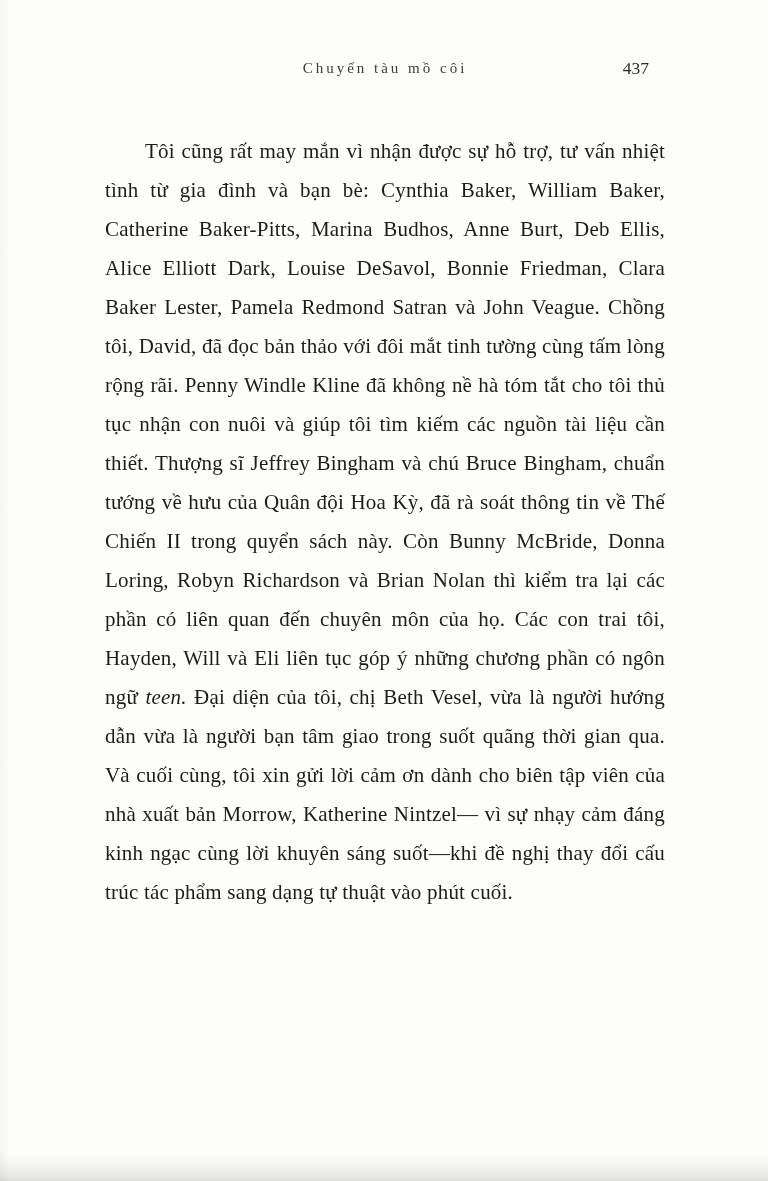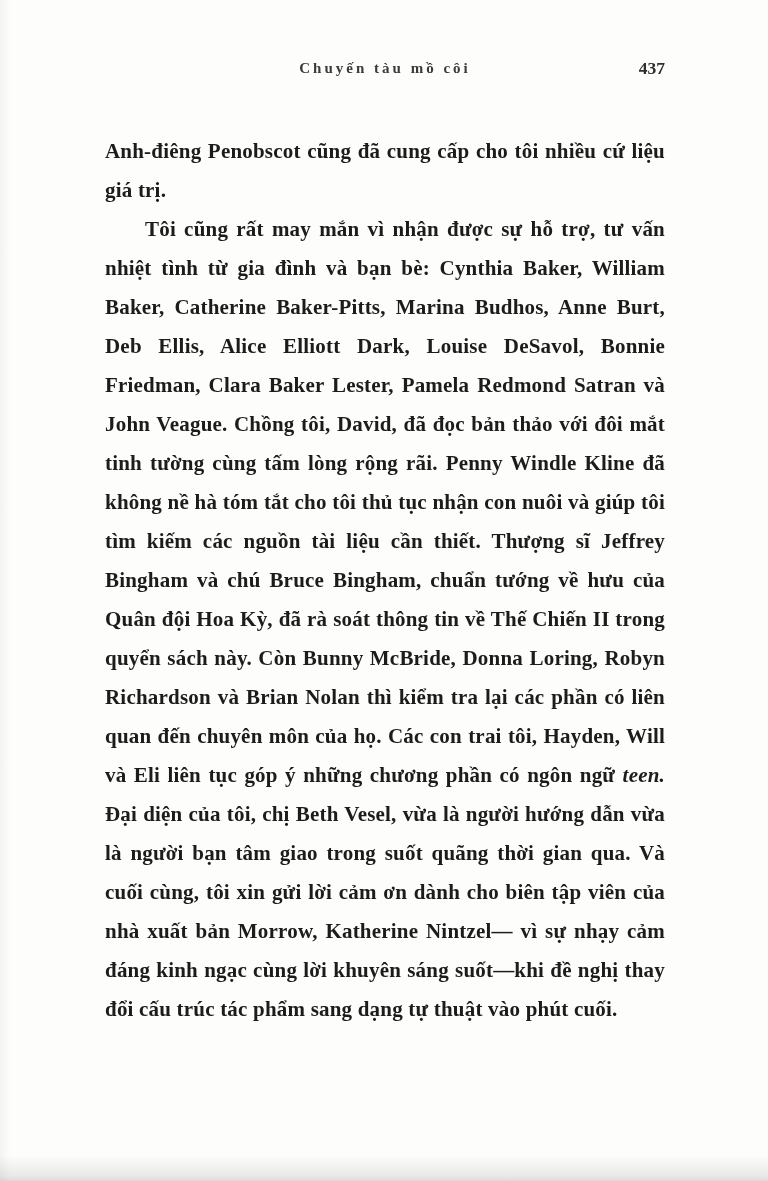--- a/index.html
+++ b/index.html
@@ -1,15 +1,15 @@
 <!DOCTYPE html>
 <html lang="vi"><head>
 <meta charset="utf-8">
 <style>
-  * { margin: 0; padding: 0; box-sizing: border-box; font-weight: bold; }
+  * { margin: 0; padding: 0; box-sizing: border-box; }
 
   html, body {
     width: 768px;
     background: #fdfdfc;
   }
 
   .page {
     position: relative;
     width: 768px;
     height: 1181px;
@@ -31,21 +31,21 @@
     transform: translateX(-50%);
     top: 2px;
     font-size: 15px;
     letter-spacing: 3px;
     color: #3a3a38;
     white-space: nowrap;
   }
 
   .page-number {
     position: absolute;
-    right: 0;
+    right: 16px;
     top: 0;
     font-size: 17.5px;
     color: #2e2e2c;
   }
 
   .page-body {
     margin: 50px 103px 0 105px;
     text-align: justify;
     font-size: 21px;
     line-height: 39px;
@@ -83,20 +83,19 @@
 <body>
 
 <div class="page">
 
   <header class="page-header">
     <span class="running-title">Chuyến tàu mồ côi</span>
     <span class="page-number">437</span>
   </header>
 
   <main class="page-body">
-    <p class="para no-indent">Anh-điêng Penobscot cũng đã cung cấp cho tôi nhiều cứ liệu giá trị.</p>
     <p class="para indent"><span>Tôi cũng rất may mắn vì nhận được sự hỗ trợ, tư vấn nhiệt tình từ gia đình và bạn bè: Cynthia Baker, William Baker, Catherine Baker-Pitts, Marina Budhos, Anne Burt, Deb Ellis, Alice Elliott Dark, Louise DeSavol, Bonnie Friedman, Clara Baker Lester, Pamela Redmond Satran và John Veague. Chồng tôi, David, đã đọc bản thảo với đôi mắt tinh tường cùng tấm lòng rộng rãi. Penny Windle Kline đã không nề hà tóm tắt cho tôi thủ tục nhận con nuôi và giúp tôi tìm kiếm các nguồn tài liệu cần thiết. Thượng sĩ Jeffrey Bingham và chú Bruce Bingham, chuẩn tướng về hưu của Quân đội Hoa Kỳ, đã rà soát thông tin về Thế Chiến II trong quyển sách này. Còn Bunny McBride, Donna Loring, Robyn Richardson và Brian Nolan thì kiểm tra lại các phần có liên quan đến chuyên môn của họ. Các con trai tôi, Hayden, Will và Eli liên tục góp ý những chương phần có ngôn ngữ </span><em>teen.</em><span> Đại diện của tôi, chị Beth Vesel, vừa là người hướng dẫn vừa là người bạn tâm giao trong suốt quãng thời gian qua. Và cuối cùng, tôi xin gửi lời cảm ơn dành cho biên tập viên của nhà xuất bản Morrow, Katherine Nintzel— vì sự nhạy cảm đáng kinh ngạc cùng lời khuyên sáng suốt—khi đề nghị thay đổi cấu trúc tác phẩm sang dạng tự thuật vào phút cuối.</span></p>
   </main>
 
   <div class="scan-shadow-left"></div>
   <div class="scan-shadow-bottom"></div>
 
 </div>
 
 </body></html>

